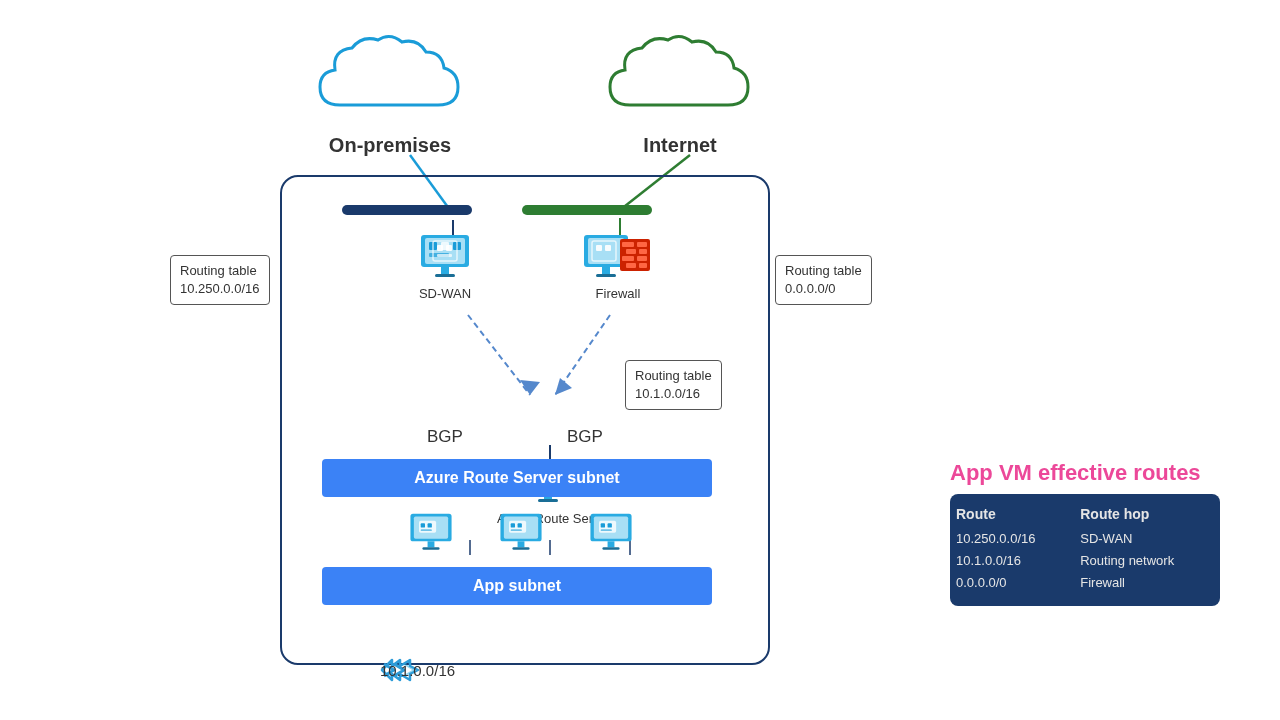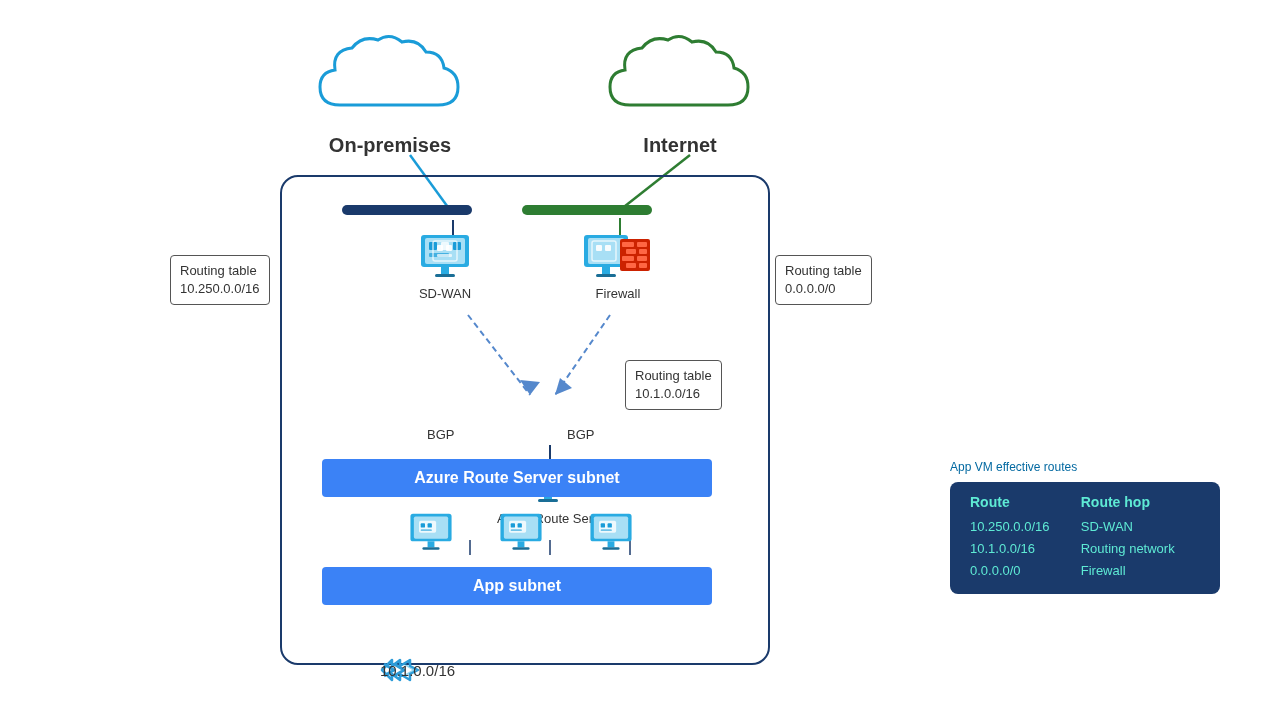--- a/index.html
+++ b/index.html
@@ -103,44 +103,44 @@
       font-weight: 600;
       border-radius: 4px;
       display: flex;
       align-items: center;
       justify-content: center;
     }
 
     
     .bgp-label {
       position: absolute;
-      font-size: 13px;
+      font-size: 17px;
       color: #333;
     }
 
     
     .routes-table-container {
       position: absolute;
       right: 60px;
       top: 460px;
       width: 270px;
     }
 
     .routes-title {
-      font-size: 12px;
-      font-weight: 400;
-      color: #0369a1;
+      font-size: 22px;
+      font-weight: 700;
+      color: #ec4899;
       margin-bottom: 8px;
     }
 
     .routes-table {
       background: #1a3a6b;
       border-radius: 8px;
-      padding: 12px 20px;
-      color: #5eead4;
+      padding: 12px 6px;
+      color: #e5e5e5;
     }
 
     .routes-table-header {
       display: flex;
       font-weight: 700;
       font-size: 14px;
       margin-bottom: 6px;
     }
 
     .routes-table-row {

